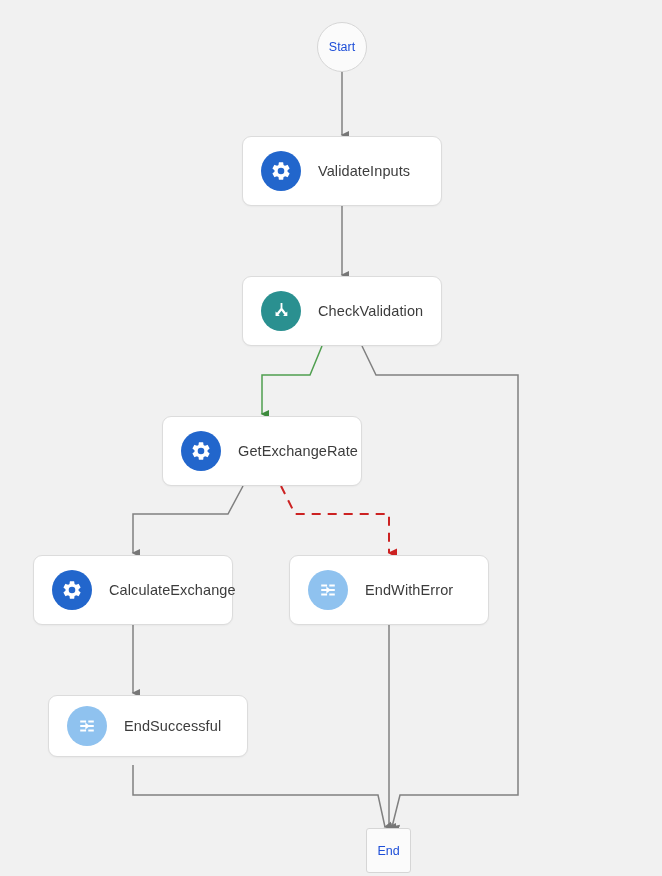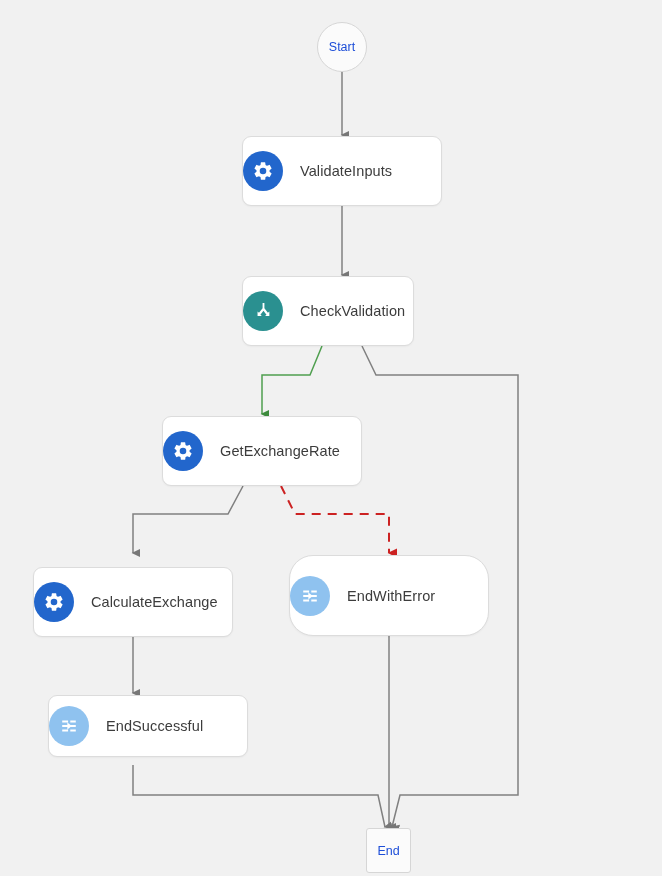--- a/index.html
+++ b/index.html
@@ -30,20 +30,21 @@
     pointer-events: none;
   }
   .node {
     position: absolute;
     box-sizing: border-box;
     background: #ffffff;
     border: 1px solid #dcdcdc;
     border-radius: 9px;
     display: flex;
     align-items: center;
+    padding-left: 18px;
     box-shadow: 0 1px 2px rgba(0,0,0,0.04);
   }
   .node-icon {
     width: 40px;
     height: 40px;
     border-radius: 50%;
     flex: 0 0 40px;
     display: flex;
     align-items: center;
     justify-content: center;
@@ -112,45 +113,45 @@
 
   <div id="nodes-container">
       <div class="node" style="left: 242px; top: 136px; width: 200px; height: 70px;">
         <div class="node-icon" style="background: rgb(34, 102, 204);">
           <svg width="22" height="22" viewBox="0 0 24 24">
             <path fill="#ffffff" d="M19.14 12.94a7.6 7.6 0 0 0 .06-.94 7.6 7.6 0 0 0-.06-.94l2.03-1.58a.48.48 0 0 0 .12-.61l-1.92-3.32a.48.48 0 0 0-.58-.21l-2.39.96a7.06 7.06 0 0 0-1.62-.94l-.36-2.54a.47.47 0 0 0-.47-.4h-3.84a.47.47 0 0 0-.47.4l-.36 2.54c-.59.24-1.13.56-1.62.94l-2.39-.96a.48.48 0 0 0-.58.21L2.77 8.87a.48.48 0 0 0 .12.61l2.03 1.58a7.6 7.6 0 0 0 0 1.88l-2.03 1.58a.48.48 0 0 0-.12.61l1.92 3.32c.12.21.37.29.58.21l2.39-.96c.5.38 1.03.7 1.62.94l.36 2.54c.04.23.24.4.47.4h3.84c.23 0 .43-.17.47-.4l.36-2.54c.59-.24 1.12-.56 1.62-.94l2.39.96c.22.08.46 0 .58-.21l1.92-3.32a.48.48 0 0 0-.12-.61l-2.03-1.58zM12 15.6A3.6 3.6 0 1 1 12 8.4a3.6 3.6 0 0 1 0 7.2z"></path>
           </svg>
         </div>
         <div class="node-label">ValidateInputs</div>
       </div>
-      <div class="node" style="left: 242px; top: 276px; width: 172px; height: 70px;">
+      <div class="node" style="left: 242px; top: 276px; width: 200px; height: 70px;">
         <div class="node-icon" style="background: rgb(42, 144, 144);">
           <svg width="23" height="23" viewBox="0 0 24 24">
             <path fill="#ffffff" d="M11.05 3.2 L12.95 3.2 L12.95 8.6 L16.6 13.2 L18.1 12.0 L18.1 16.6 L13.6 16.6 L15.1 15.3 L11.95 11.3 L8.8 15.3 L10.3 16.6 L5.8 16.6 L5.8 12.0 L7.3 13.2 L11.05 8.6 Z"></path>
           </svg>
         </div>
         <div class="node-label">CheckValidation</div>
       </div>
       <div class="node" style="left: 162px; top: 416px; width: 200px; height: 70px; align-items: center;">
         <div class="node-icon" style="background: rgb(34, 102, 204);">
           <svg width="22" height="22" viewBox="0 0 24 24">
             <path fill="#ffffff" d="M19.14 12.94a7.6 7.6 0 0 0 .06-.94 7.6 7.6 0 0 0-.06-.94l2.03-1.58a.48.48 0 0 0 .12-.61l-1.92-3.32a.48.48 0 0 0-.58-.21l-2.39.96a7.06 7.06 0 0 0-1.62-.94l-.36-2.54a.47.47 0 0 0-.47-.4h-3.84a.47.47 0 0 0-.47.4l-.36 2.54c-.59.24-1.13.56-1.62.94l-2.39-.96a.48.48 0 0 0-.58.21L2.77 8.87a.48.48 0 0 0 .12.61l2.03 1.58a7.6 7.6 0 0 0 0 1.88l-2.03 1.58a.48.48 0 0 0-.12.61l1.92 3.32c.12.21.37.29.58.21l2.39-.96c.5.38 1.03.7 1.62.94l.36 2.54c.04.23.24.4.47.4h3.84c.23 0 .43-.17.47-.4l.36-2.54c.59-.24 1.12-.56 1.62-.94l2.39.96c.22.08.46 0 .58-.21l1.92-3.32a.48.48 0 0 0-.12-.61l-2.03-1.58zM12 15.6A3.6 3.6 0 1 1 12 8.4a3.6 3.6 0 0 1 0 7.2z"></path>
           </svg>
         </div>
         <div class="node-label">GetExchangeRate</div>
       </div>
-      <div class="node" style="left: 33px; top: 555px; width: 200px; height: 70px; margin-top: 12px;">
+      <div class="node" style="left: 33px; top: 555px; width: 200px; height: 70px;">
         <div class="node-icon" style="background: rgb(34, 102, 204);">
           <svg width="22" height="22" viewBox="0 0 24 24">
             <path fill="#ffffff" d="M19.14 12.94a7.6 7.6 0 0 0 .06-.94 7.6 7.6 0 0 0-.06-.94l2.03-1.58a.48.48 0 0 0 .12-.61l-1.92-3.32a.48.48 0 0 0-.58-.21l-2.39.96a7.06 7.06 0 0 0-1.62-.94l-.36-2.54a.47.47 0 0 0-.47-.4h-3.84a.47.47 0 0 0-.47.4l-.36 2.54c-.59.24-1.13.56-1.62.94l-2.39-.96a.48.48 0 0 0-.58.21L2.77 8.87a.48.48 0 0 0 .12.61l2.03 1.58a7.6 7.6 0 0 0 0 1.88l-2.03 1.58a.48.48 0 0 0-.12.61l1.92 3.32c.12.21.37.29.58.21l2.39-.96c.5.38 1.03.7 1.62.94l.36 2.54c.04.23.24.4.47.4h3.84c.23 0 .43-.17.47-.4l.36-2.54c.59-.24 1.12-.56 1.62-.94l2.39.96c.22.08.46 0 .58-.21l1.92-3.32a.48.48 0 0 0-.12-.61l-2.03-1.58zM12 15.6A3.6 3.6 0 1 1 12 8.4a3.6 3.6 0 0 1 0 7.2z"></path>
           </svg>
         </div>
         <div class="node-label">CalculateExchange</div>
       </div>
-      <div class="node" style="left: 289px; top: 555px; width: 200px; height: 81px; border-radius: 24px;">
+      <div class="node" style="left: 289px; top: 555px; width: 200px; height: 70px;">
         <div class="node-icon" style="background: rgb(143, 194, 239);">
           <svg width="22" height="22" viewBox="0 0 24 24">
             <path fill="#ffffff" d="M4.6 6.0 L11.0 6.0 L11.0 8.1 L4.6 8.1 Z M4.6 15.9 L11.0 15.9 L11.0 18.0 L4.6 18.0 Z M4.6 10.95 L10.2 10.95 L10.2 8.1 L15.0 12.0 L10.2 15.9 L10.2 13.05 L4.6 13.05 Z M13.4 6.0 L19.4 6.0 L19.4 8.1 L13.4 8.1 Z M13.4 10.95 L19.4 10.95 L19.4 13.05 L13.4 13.05 Z M13.4 15.9 L19.4 15.9 L19.4 18.0 L13.4 18.0 Z"></path>
           </svg>
         </div>
         <div class="node-label">EndWithError</div>
       </div>
       <div class="node" style="left: 48px; top: 695px; width: 200px; height: 62px;">
         <div class="node-icon" style="background: rgb(143, 194, 239);">
           <svg width="22" height="22" viewBox="0 0 24 24">

